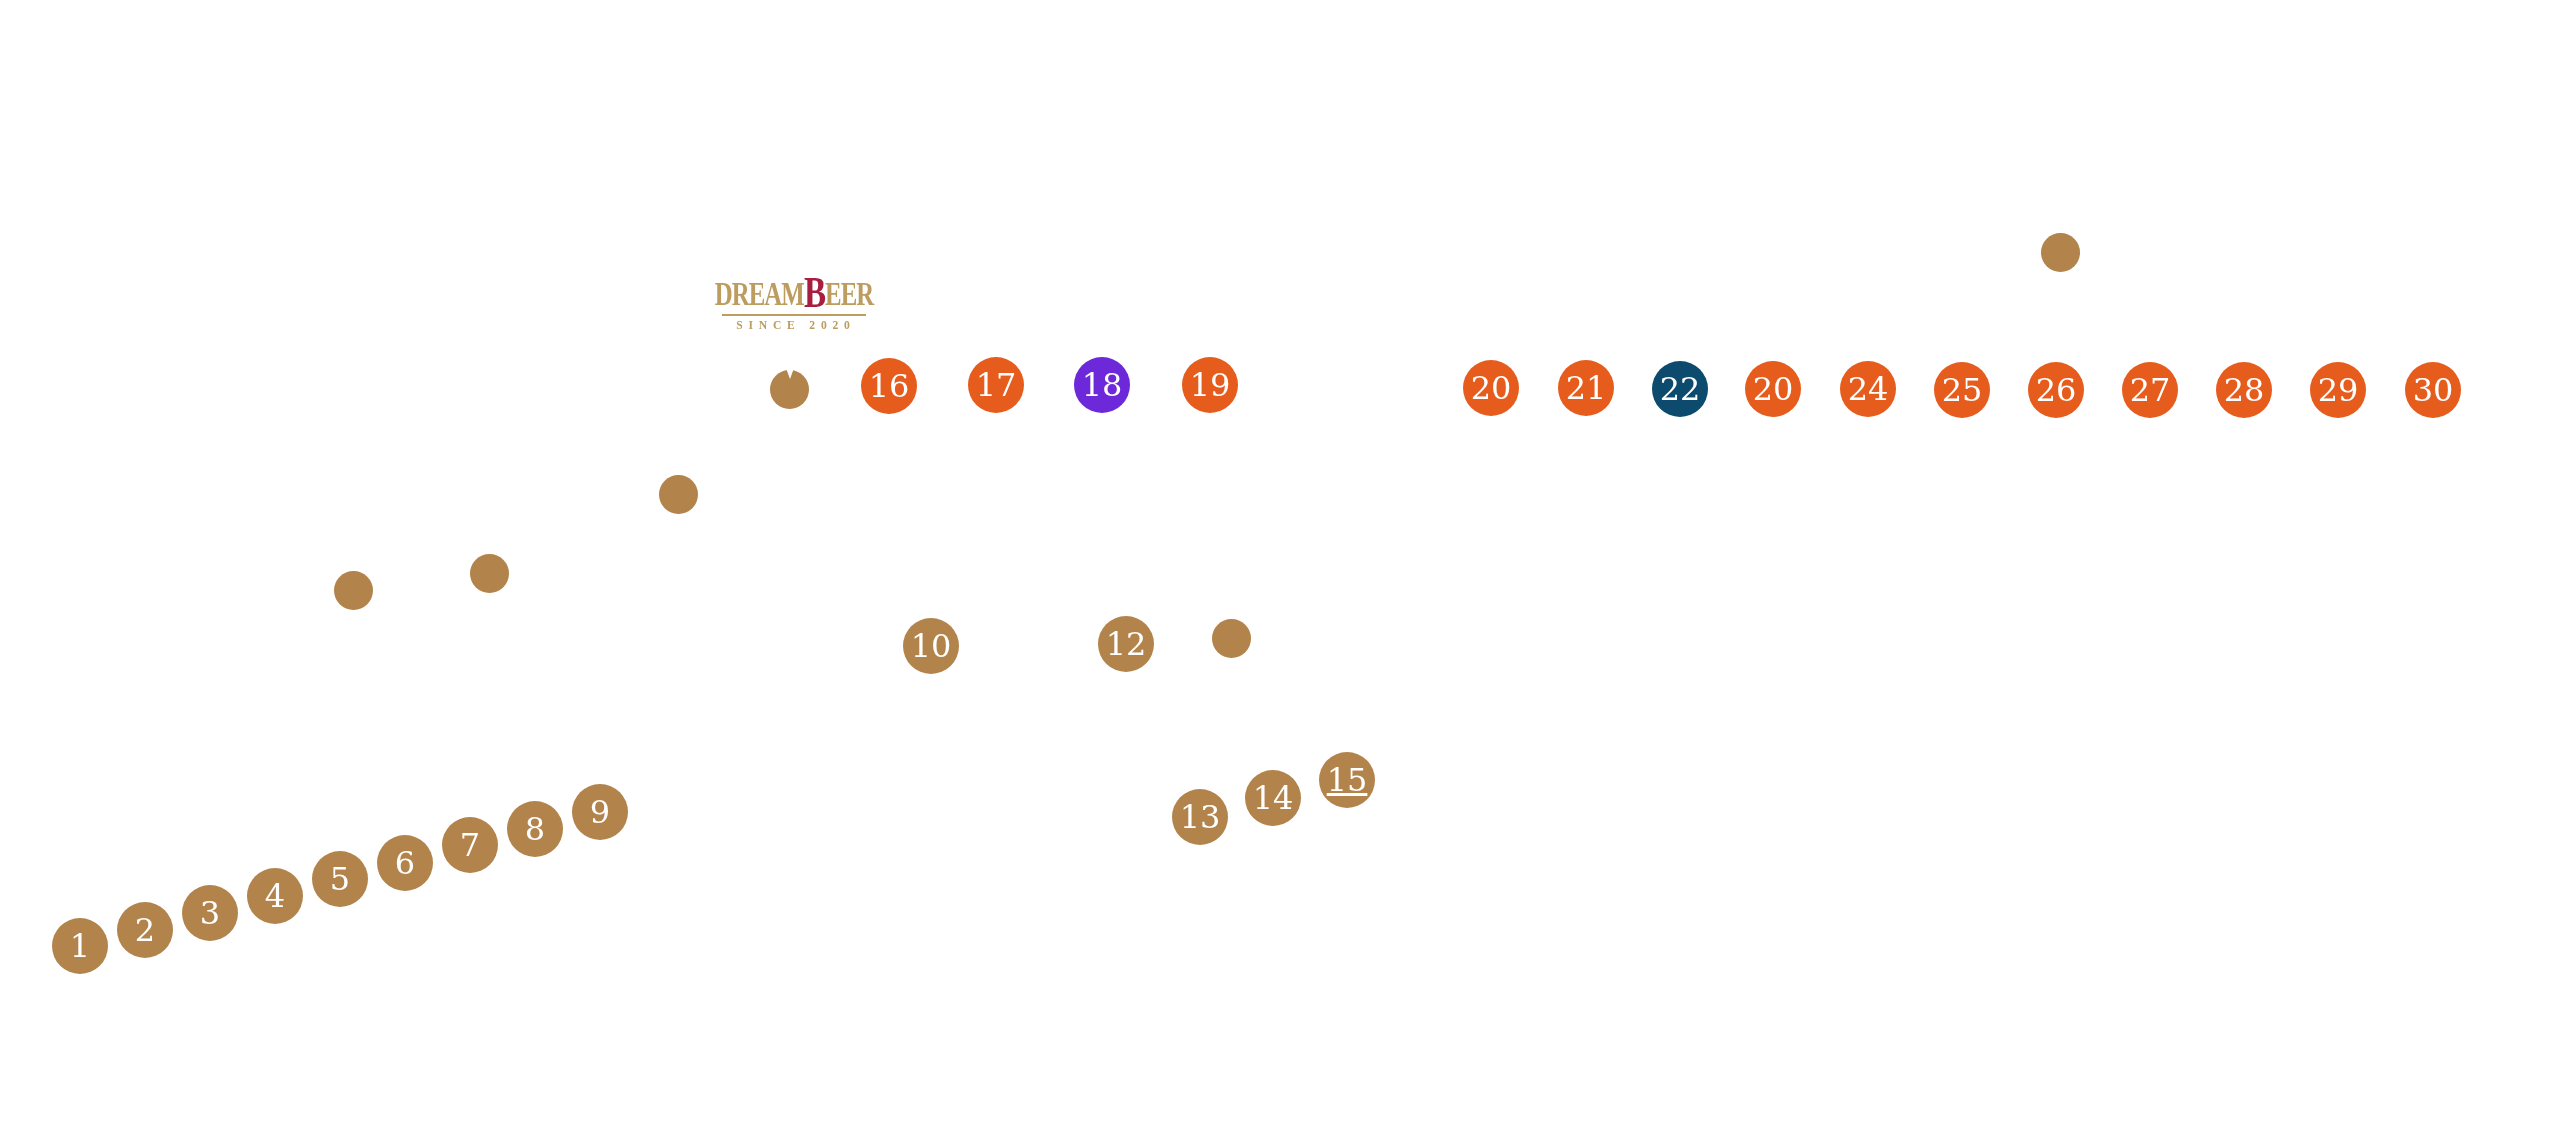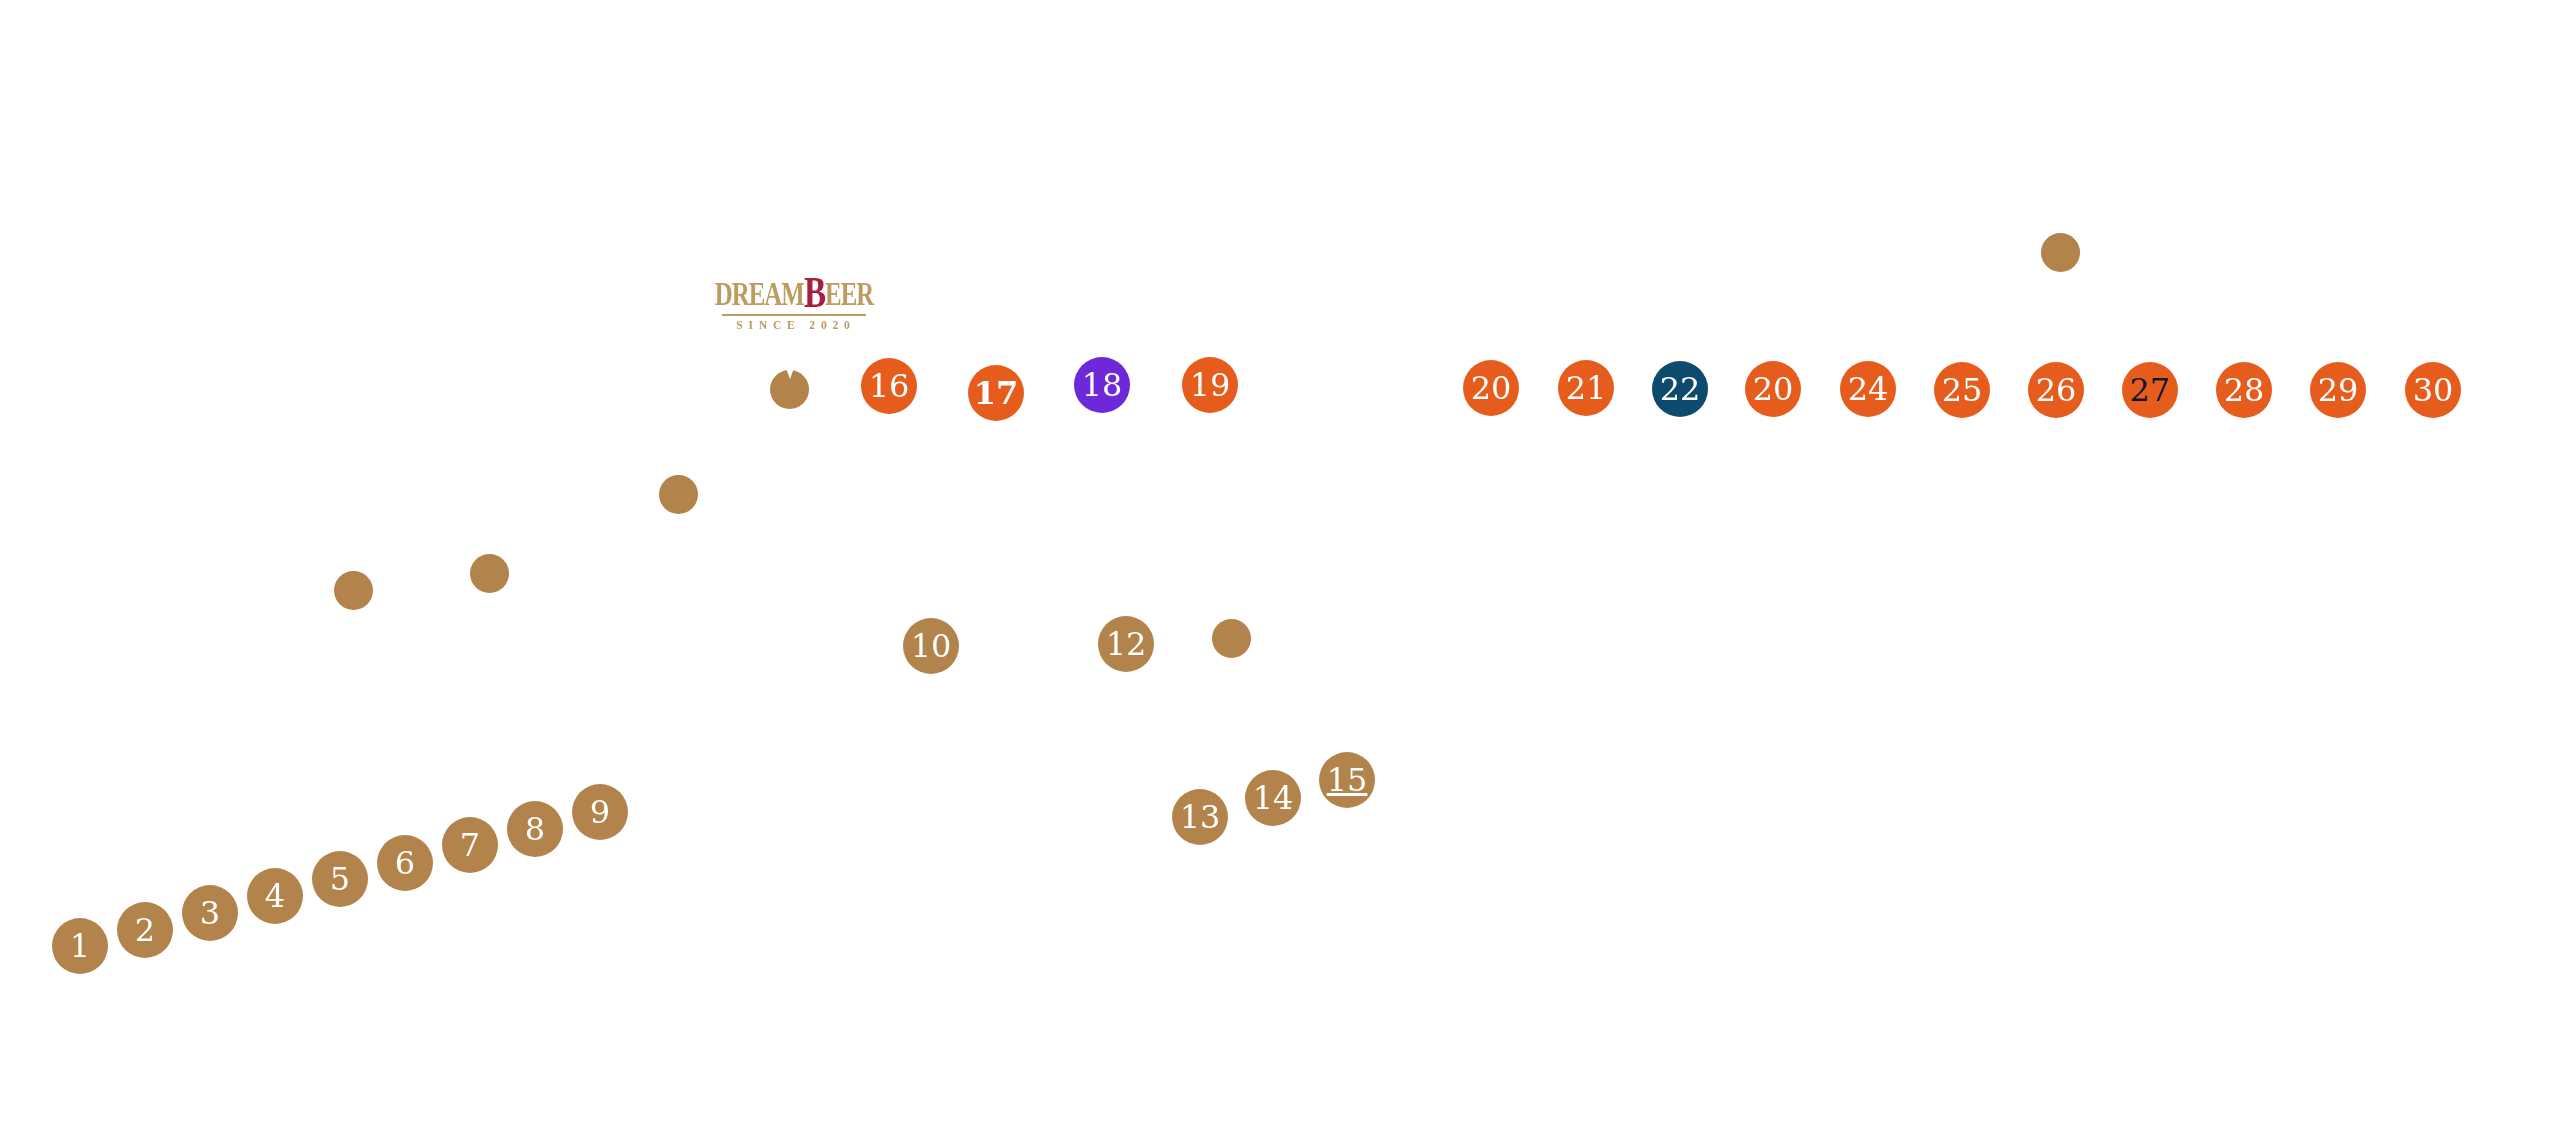--- a/index.html
+++ b/index.html
@@ -119,31 +119,31 @@
       <div class="marker" style="left: 377px; top: 835px; background: rgb(178, 131, 74); color: rgb(255, 255, 255);">6</div>
       <div class="marker" style="left: 442px; top: 817px; background: rgb(178, 131, 74); color: rgb(255, 255, 255);">7</div>
       <div class="marker" style="left: 507px; top: 801px; background: rgb(178, 131, 74); color: rgb(255, 255, 255);">8</div>
       <div class="marker" style="left: 572px; top: 784px; background: rgb(178, 131, 74); color: rgb(255, 255, 255);">9</div>
       <div class="marker" style="left: 903px; top: 618px; background: rgb(178, 131, 74); color: rgb(255, 255, 255);">10</div>
       <div class="marker" style="left: 1098px; top: 616px; background: rgb(178, 131, 74); color: rgb(255, 255, 255);">12</div>
       <div class="marker" style="left: 1172px; top: 789px; background: rgb(178, 131, 74); color: rgb(255, 255, 255);">13</div>
       <div class="marker" style="left: 1245px; top: 770px; background: rgb(178, 131, 74); color: rgb(255, 255, 255);">14</div>
       <div class="marker" style="left: 1319px; top: 752px; background: rgb(178, 131, 74); color: rgb(255, 255, 255); text-decoration: underline;">15</div>
       <div class="marker" style="left: 861px; top: 358px; background: rgb(230, 92, 29); color: rgb(255, 255, 255);">16</div>
-      <div class="marker" style="left: 968px; top: 365px; background: rgb(230, 92, 29); color: rgb(255, 255, 255); font-weight: bold;">17</div>
+      <div class="marker" style="left: 968px; top: 357px; background: rgb(230, 92, 29); color: rgb(255, 255, 255);">17</div>
       <div class="marker" style="left: 1074px; top: 357px; background: #6d28d9; color: rgb(255, 255, 255);">18</div>
       <div class="marker" style="left: 1182px; top: 357px; background: rgb(230, 92, 29); color: rgb(255, 255, 255);">19</div>
       <div class="marker" style="left: 1463px; top: 360px; background: rgb(230, 92, 29); color: rgb(255, 255, 255);">20</div>
       <div class="marker" style="left: 1558px; top: 360px; background: rgb(230, 92, 29); color: rgb(255, 255, 255);">21</div>
       <div class="marker" style="left: 1652px; top: 361px; background: #0c4a6e; color: rgb(255, 255, 255); text-align: right;">22</div>
       <div class="marker" style="left: 1745px; top: 361px; background: rgb(230, 92, 29); color: rgb(255, 255, 255);">20</div>
       <div class="marker" style="left: 1840px; top: 361px; background: rgb(230, 92, 29); color: rgb(255, 255, 255);">24</div>
       <div class="marker" style="left: 1934px; top: 362px; background: rgb(230, 92, 29); color: rgb(255, 255, 255);">25</div>
       <div class="marker" style="left: 2028px; top: 362px; background: rgb(230, 92, 29); color: rgb(255, 255, 255);">26</div>
-      <div class="marker" style="left: 2122px; top: 362px; background: rgb(230, 92, 29); color: #0f172a;">27</div>
+      <div class="marker" style="left: 2122px; top: 362px; background: rgb(230, 92, 29); color: #ffffff;">27</div>
       <div class="marker" style="left: 2216px; top: 362px; background: rgb(230, 92, 29); color: rgb(255, 255, 255);">28</div>
       <div class="marker" style="left: 2310px; top: 362px; background: rgb(230, 92, 29); color: rgb(255, 255, 255);">29</div>
       <div class="marker" style="left: 2405px; top: 362px; background: rgb(230, 92, 29); color: rgb(255, 255, 255);">30</div>
       <div class="dot" style="left: 334px; top: 571px; background: rgb(178, 131, 74);"></div>
       <div class="dot" style="left: 470px; top: 554px; background: rgb(178, 131, 74);"></div>
       <div class="dot" style="left: 659px; top: 475px; background: rgb(178, 131, 74);"></div>
       <div class="dot" style="left: 770px; top: 370px; background: rgb(178, 131, 74);">
         <span class="notch"></span>
       </div>
       <div class="dot" style="left: 1212px; top: 619px; background: rgb(178, 131, 74);"></div>

